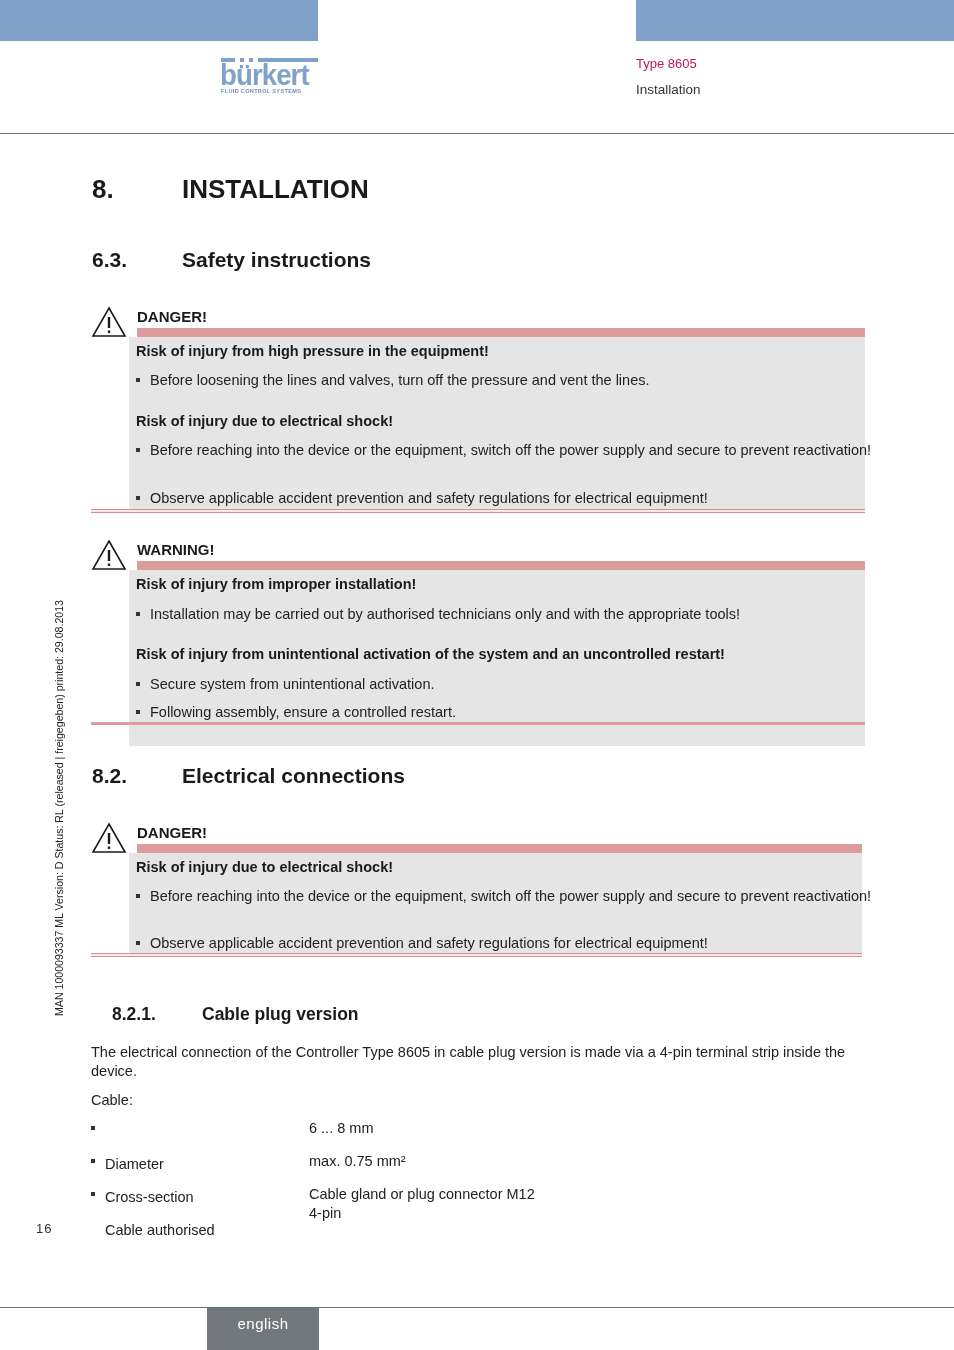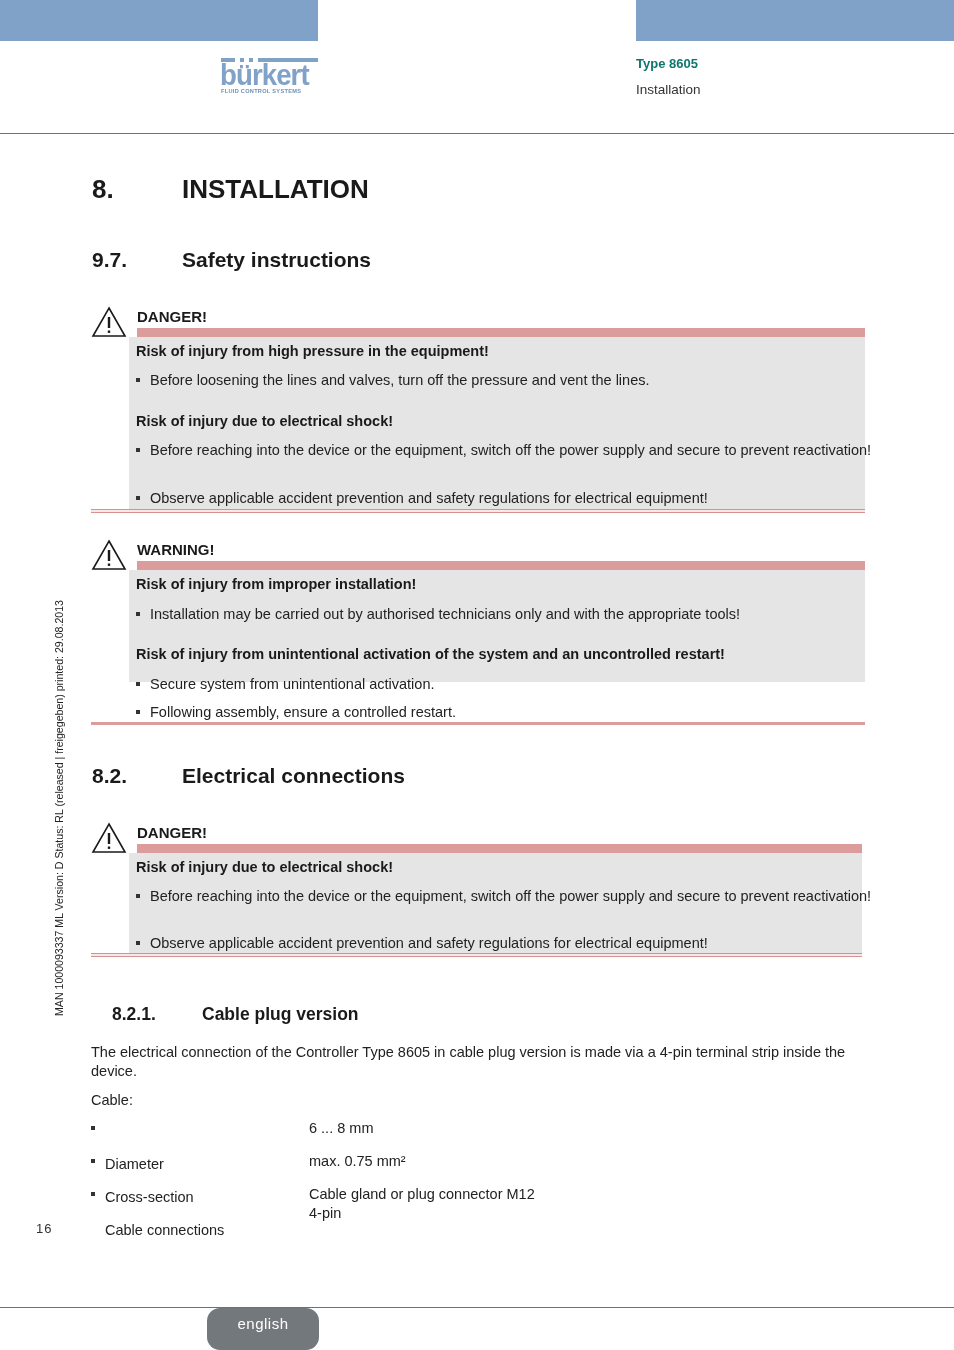--- a/index.html
+++ b/index.html
@@ -9,21 +9,21 @@
   }
   .topbar-left { position: absolute; left: 0; top: 0; width: 318px; height: 41px; background: #81a2c8; }
   .topbar-right { position: absolute; left: 636px; top: 0; width: 318px; height: 41px; background: #81a2c8; }
 
   .logo { position: absolute; left: 221px; top: 58px; width: 97px; height: 38px; }
   .logo .bars { position: absolute; top: 0; left: 0; width: 97px; height: 4px; }
   .logo .bars span { position: absolute; top: 0; height: 4px; background: #81a2c8; }
   .logo .word { position: absolute; left: -1px; top: 0px; font-size: 30px; font-weight: bold; color: #81a2c8; letter-spacing: -1px; line-height: 34px; transform: scaleX(0.92); transform-origin: left; }
   .logo .tag { position: absolute; left: 0; top: 30px; font-size: 5.6px; color: #6f8fb5; letter-spacing: 0.3px; white-space: nowrap; font-weight: bold; }
 
-  .hdr-type { position: absolute; left: 636px; top: 56px; font-size: 13px; font-weight: bold; color: #0f766e; }
+  .hdr-type { position: absolute; left: 636px; top: 56px; font-size: 13px; font-weight: normal; color: #be185d; }
   .hdr-sub { position: absolute; left: 636px; top: 82px; font-size: 13.5px; color: #333; }
   .hdr-rule { position: absolute; left: 0; top: 133px; width: 954px; height: 1px; background: #6b7278; }
 
   .side-note {
     position: absolute; left: 53px; top: 1016px; transform-origin: left top; transform: rotate(-90deg);
     font-size: 10.6px; white-space: nowrap; color: #222;
   }
 
   .h1 { position: absolute; top: 174px; font-size: 26px; font-weight: bold; color: #1a1a1a; }
   .h2 { position: absolute; font-size: 21px; font-weight: bold; color: #1a1a1a; }
@@ -45,21 +45,21 @@
   .bullet .t { display: block; padding-left: 14px; }
 
   .para { position: absolute; left: 91px; font-size: 14.5px; color: #222; line-height: 19px; width: 780px; }
   .spec { position: absolute; left: 91px; font-size: 14.5px; color: #222; line-height: 19px; }
   .spec .dot { position: absolute; left: 0; top: 7px; width: 4px; height: 4px; background: #333; }
   .spec .k { position: absolute; left: 14px; white-space: nowrap; margin-top: 36px; }
   .spec .v { position: absolute; left: 218px; white-space: nowrap; }
 
   .pagenum { position: absolute; left: 36px; top: 1221px; font-size: 13px; color: #333; letter-spacing: 1px; }
   .foot-rule { position: absolute; left: 0; top: 1307px; width: 954px; height: 1px; background: #6b7278; }
-  .lang-tab { position: absolute; left: 207px; top: 1308px; width: 112px; height: 42px; background: #73787d; color: #fff; font-size: 15px; text-align: center; line-height: 32px; letter-spacing: 0.5px; border-radius: 13px; }
+  .lang-tab { position: absolute; left: 207px; top: 1308px; width: 112px; height: 42px; background: #73787d; color: #fff; font-size: 15px; text-align: center; line-height: 32px; letter-spacing: 0.5px; }
 </style>
 </head>
 <body>
 
 <div class="topbar-left"></div>
 <div class="topbar-right"></div>
 
 <div class="logo">
   <div class="bars">
     <span style="left:0;width:14px"></span>
@@ -73,21 +73,21 @@
 
 <div class="hdr-type">Type 8605</div>
 <div class="hdr-sub">Installation</div>
 <div class="hdr-rule"></div>
 
 <div class="side-note">MAN  1000093337  ML  Version: D  Status: RL (released | freigegeben)  printed: 29.08.2013</div>
 
 <div class="h1 num1">8.</div>
 <div class="h1 txt1">INSTALLATION</div>
 
-<div class="h2 num1" style="top:248px">9.7.</div>
+<div class="h2 num1" style="top:248px">6.3.</div>
 <div class="h2 txt1" style="top:248px">Safety instructions</div>
 
 <div class="box" style="top:306px;height:208px">
   <svg class="icon" viewBox="0 0 36 32">
     <polygon points="18,2 34,30 2,30" fill="none" stroke="#1a1a1a" stroke-width="1.6"></polygon>
     <rect x="16.8" y="11" width="2.4" height="11" fill="#1a1a1a"></rect>
     <rect x="16.8" y="24.5" width="2.4" height="2.4" fill="#1a1a1a"></rect>
   </svg>
   <div class="sig">DANGER!</div>
   <div class="band" style="top:22px"></div>
@@ -111,21 +111,21 @@
 </div>
 
 <div class="box" style="top:539px;height:188px">
   <svg class="icon" viewBox="0 0 36 32">
     <polygon points="18,2 34,30 2,30" fill="none" stroke="#1a1a1a" stroke-width="1.6"></polygon>
     <rect x="16.8" y="11" width="2.4" height="11" fill="#1a1a1a"></rect>
     <rect x="16.8" y="24.5" width="2.4" height="2.4" fill="#1a1a1a"></rect>
   </svg>
   <div class="sig">WARNING!</div>
   <div class="band" style="top:22px"></div>
-  <div class="body" style="top:31px;height:112px">
+  <div class="body" style="top:31px;height:176px">
     <div class="risk" style="top:6px">Risk of injury from improper installation!</div>
     <div class="bullet" style="top:35px">
         <span class="dot"></span>
         <span class="t">Installation may be carried out by authorised technicians only and with the appropriate tools!</span>
       </div>
     <div class="risk" style="top:76px">Risk of injury from unintentional activation of the system and an uncontrolled restart!</div>
     <div class="bullet" style="top:133px">
         <span class="dot"></span>
         <span class="t">Following assembly, ensure a controlled restart.</span>
       </div>
@@ -173,20 +173,20 @@
   <span class="k">Diameter</span>
   <span class="v">6 ... 8 mm</span>
 </div>
 <div class="spec" style="top:1152px">
   <span class="dot"></span>
   <span class="k">Cross-section</span>
   <span class="v">max. 0.75 mm²</span>
 </div>
 <div class="spec" style="top:1185px">
   <span class="dot"></span>
-  <span class="k">Cable connections</span>
+  <span class="k">Cable authorised</span>
   <span class="v">Cable gland or plug connector M12</span>
   <span class="v" style="top:19px">4-pin</span>
 </div>
 
 <div class="pagenum">16</div>
 <div class="foot-rule"></div>
 <div class="lang-tab">english</div>
 
 </body></html>

